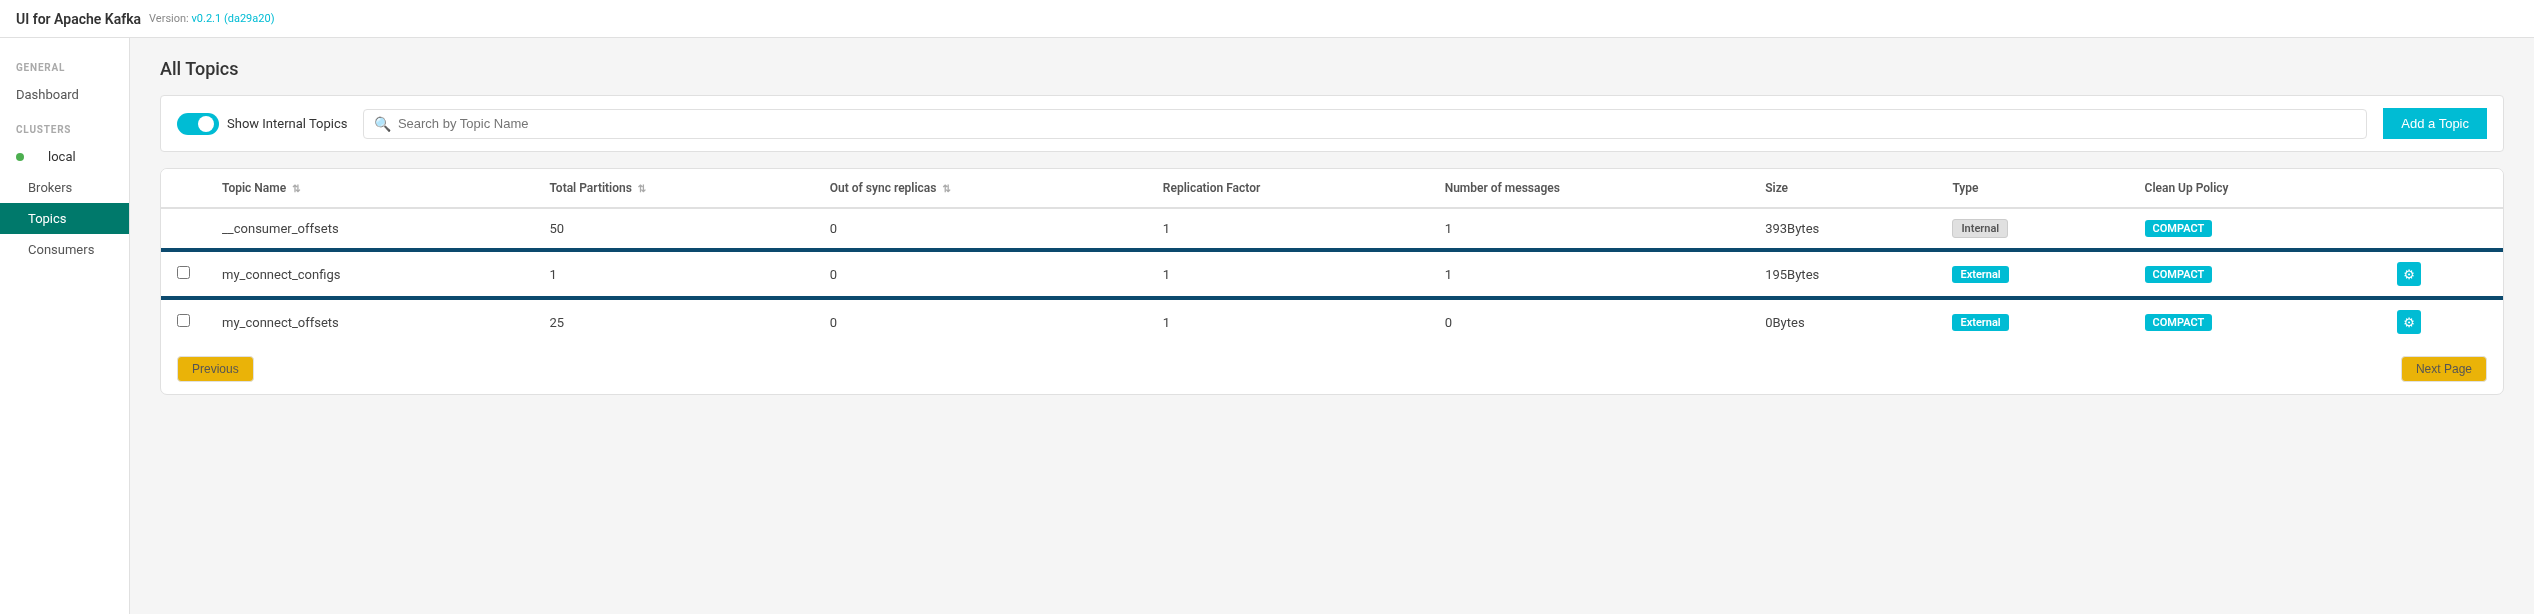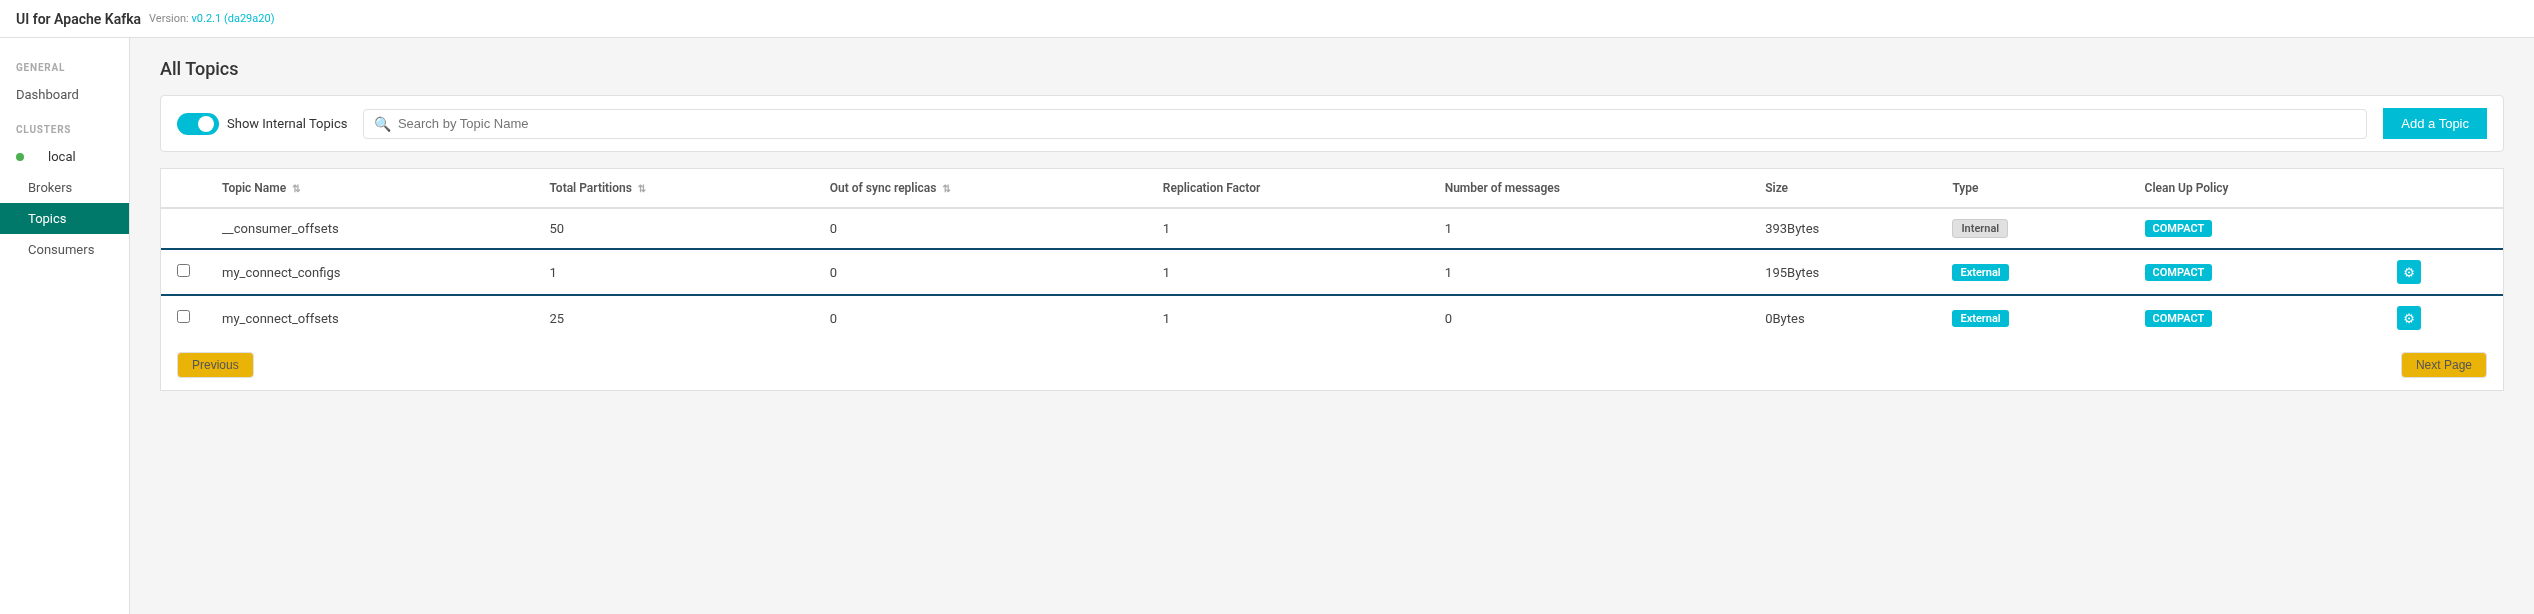--- a/index.html
+++ b/index.html
@@ -37,26 +37,26 @@
 
     
     .search-box { flex: 1; display: flex; align-items: center; border: 1px solid #e0e0e0; border-radius: 4px; padding: 6px 10px; background: #fff; gap: 6px; }
     .search-box input { border: none; outline: none; width: 100%; font-size: 13px; color: #000000; background: transparent; }
     .search-icon-svg { color: #aaa; font-size: 14px; }
 
     
     .add-topic-btn { background: #00bcd4; color: #fff; border: none; border-radius: 0; padding: 8px 18px; font-size: 13px; font-weight: 500; cursor: pointer; white-space: nowrap; }
 
     
-    .table-container { background: #fff; border-radius: 0; border: 1px solid #e0e0e0; overflow: hidden; }
+    .table-container { background: #fff; border-radius: 7px; border: 1px solid #e0e0e0; overflow: hidden; }
     table { width: 100%; border-collapse: collapse; }
     thead tr { border-bottom: 2px solid #e0e0e0; }
     th { padding: 12px 16px; text-align: left; font-size: 12px; font-weight: 600; color: #555; background: #fff; white-space: nowrap; }
     th .sort-icon { color: #aaa; font-size: 10px; margin-left: 3px; }
-    td { padding: 10px 16px; font-size: 13px; color: #444; border-bottom: 2px solid #0c4a6e; }
+    td { padding: 10px 16px; font-size: 13px; color: #444; border-bottom: 4px solid #0c4a6e; }
     tr:last-child td { border-bottom: none; }
 
     .checkbox-col { width: 30px; }
 
     
     .badge { display: inline-block; padding: 2px 8px; border-radius: 3px; font-size: 11px; font-weight: 600; }
     .badge-internal { background: #e0e0e0; color: #555; border: 1px solid #ccc; }
     .badge-external { background: #00bcd4; color: #fff; }
     .badge-compact { background: #00bcd4; color: #fff; }
 

